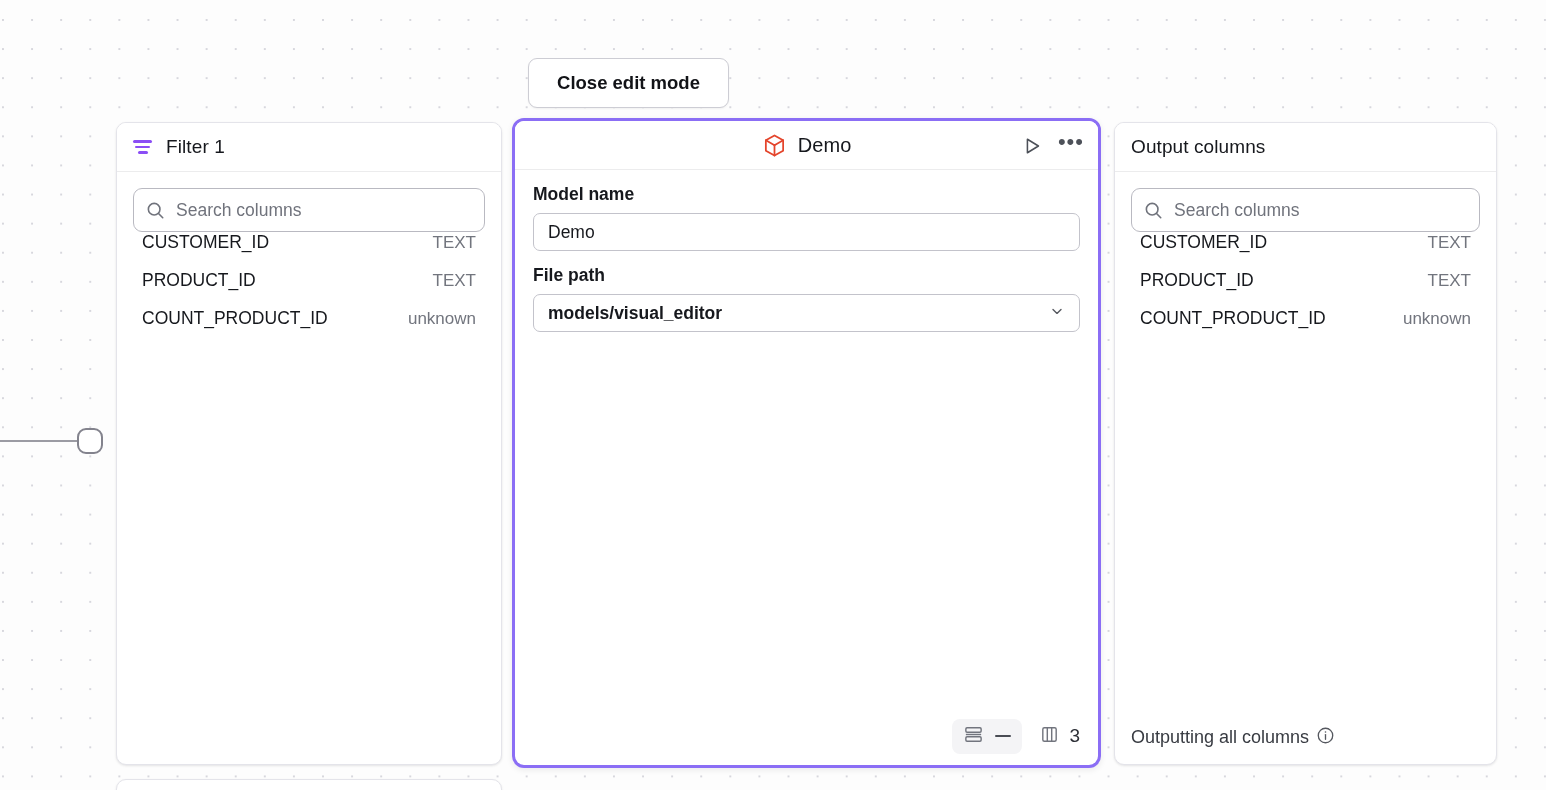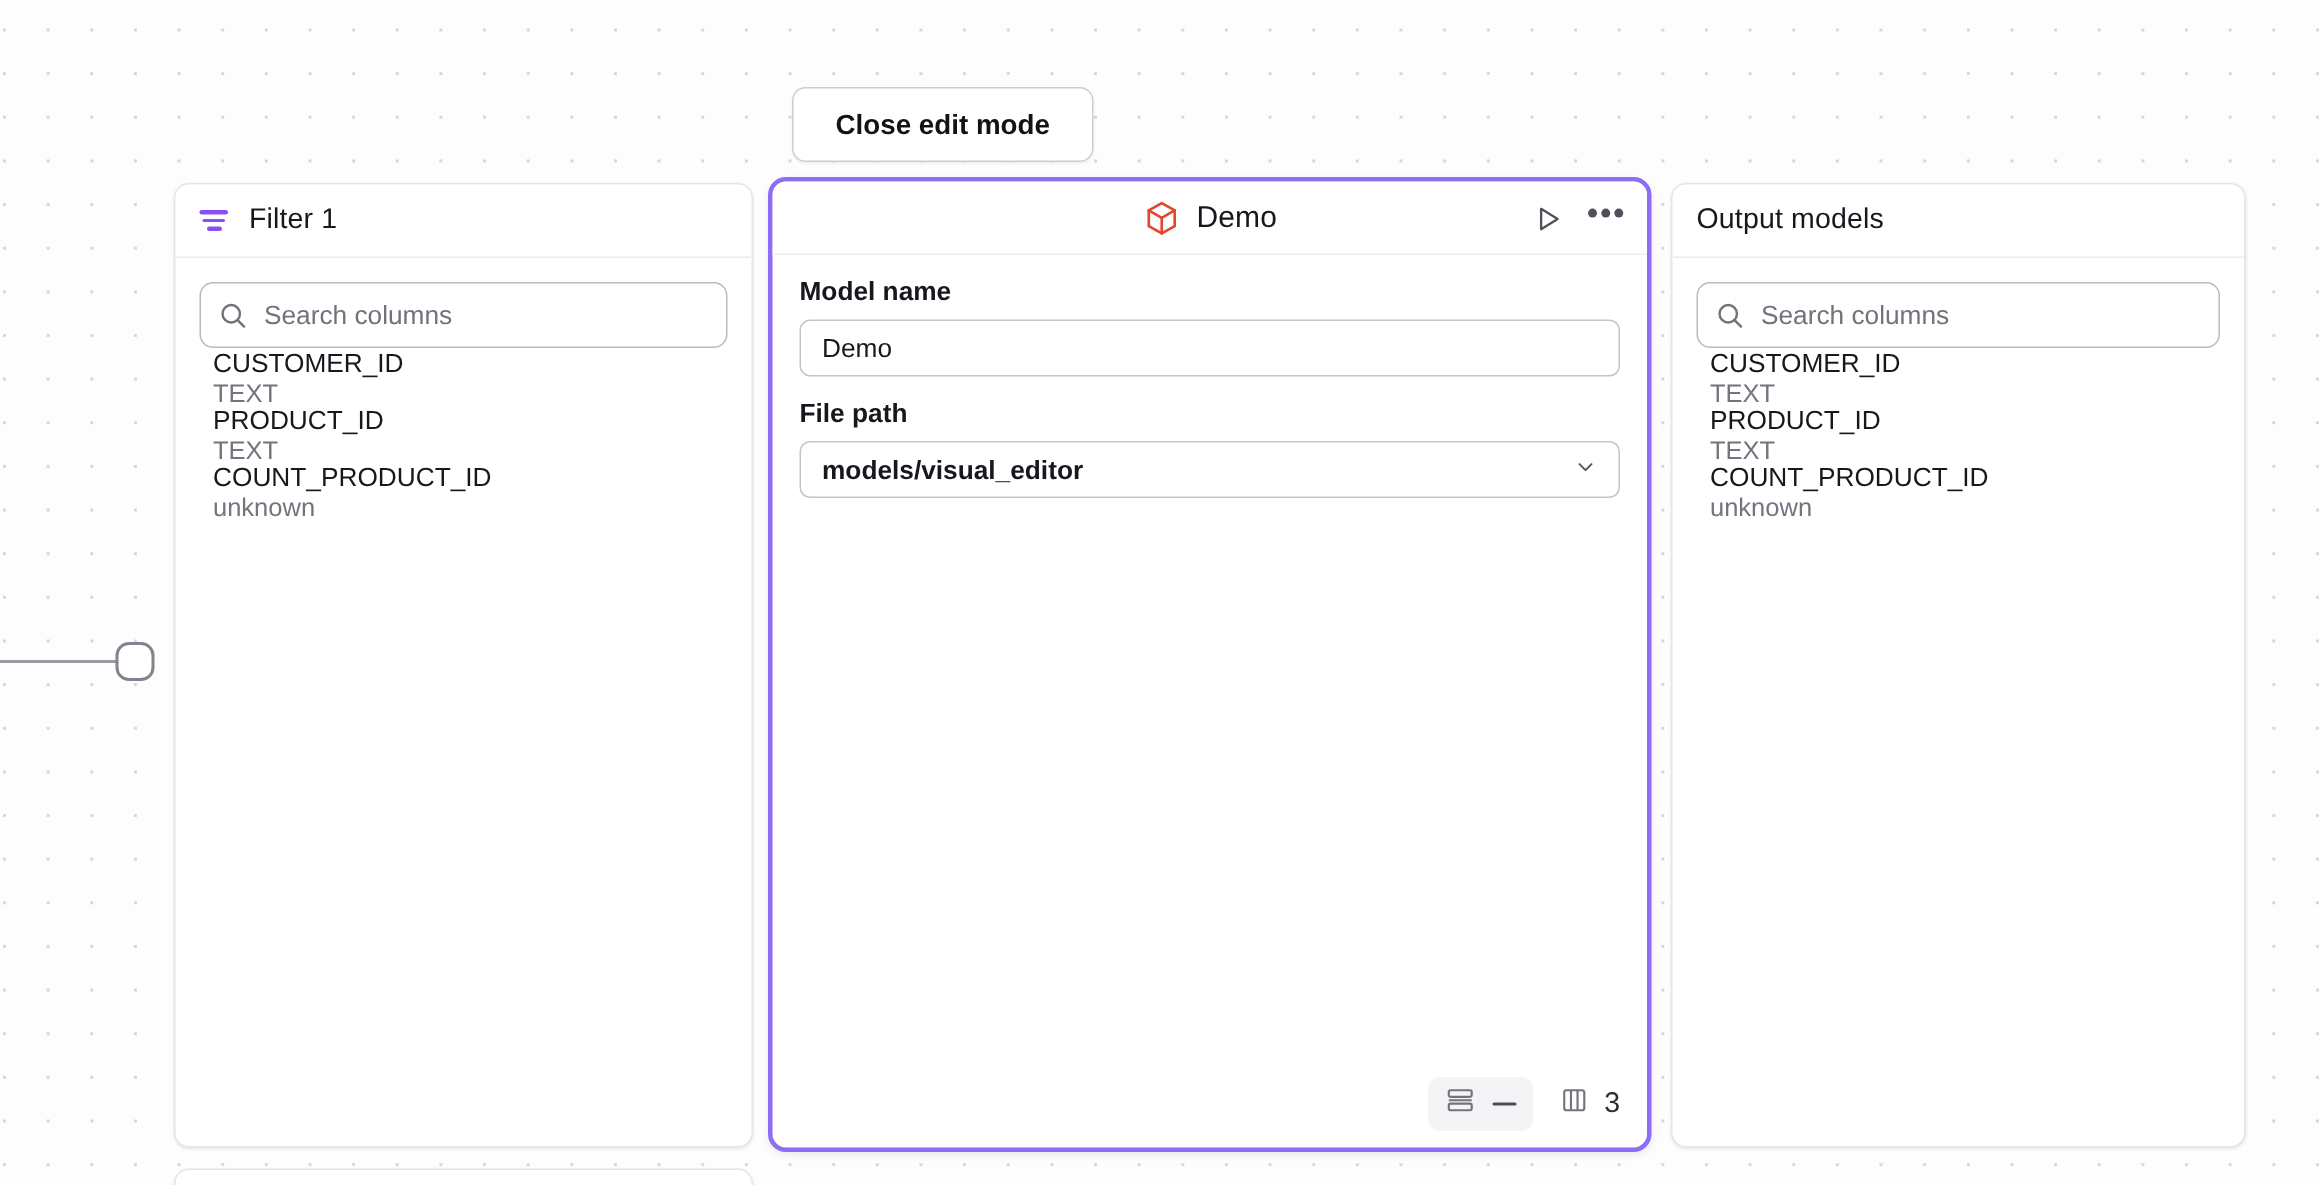--- a/index.html
+++ b/index.html
@@ -178,21 +178,20 @@
   .search-box input::placeholder { color: #70737c; }
 
   
   .col-row {
     display: flex;
     align-items: baseline;
     justify-content: space-between;
     height: 38px;
     padding: 0 9px;
     cursor: pointer;
-    flex-direction: column;
   }
   .col-name { font-size: 17.5px; color: #16181d; }
   .col-type { font-size: 17px; color: #72757e; }
 
   
   .field-label {
     font-size: 17.5px;
     font-weight: bold;
     color: #16181d;
     margin-bottom: 8px;
@@ -357,21 +356,21 @@
             <line x1="13.3" y1="4" x2="13.3" y2="18"></line>
           </svg>
         </span>
         <span class="meta-num">3</span>
       </span>
     </div>
   </div>
 
   <div class="panel" id="panel-output">
     <div class="panel-head">
-      <span class="head-title">Output models</span>
+      <span class="head-title">Output columns</span>
     </div>
     <div class="panel-body">
       <div class="search-box">
         <span class="mag">
           <svg width="19" height="19" viewBox="0 0 20 20" fill="none">
             <circle cx="8.6" cy="8.6" r="6.1" stroke="#70737c" stroke-width="1.7"></circle>
             <line x1="13.2" y1="13.2" x2="17.6" y2="17.6" stroke="#70737c" stroke-width="1.7" stroke-linecap="round"></line>
           </svg>
         </span>
         <input type="text" placeholder="Search columns" style="">
@@ -383,17 +382,27 @@
       </div>
       <div class="col-row">
         <span class="col-name">PRODUCT_ID</span>
         <span class="col-type">TEXT</span>
       </div>
       <div class="col-row">
         <span class="col-name">COUNT_PRODUCT_ID</span>
         <span class="col-type">unknown</span>
       </div>
     </div>
+    <div class="output-footer">
+      <span class="txt">Outputting all columns</span>
+      <span>
+        <svg width="19" height="19" viewBox="0 0 20 20" fill="none" stroke="#55585f" stroke-width="1.4">
+          <circle cx="10" cy="10" r="7.6"></circle>
+          <line x1="10" y1="9" x2="10" y2="14" stroke-linecap="round"></line>
+          <circle cx="10" cy="6.3" r="0.85" fill="#55585f" stroke="none"></circle>
+        </svg>
+      </span>
+    </div>
   </div>
 
   <div class="panel" id="panel-bottom"></div>
 
 </div>
 
 </body></html>

